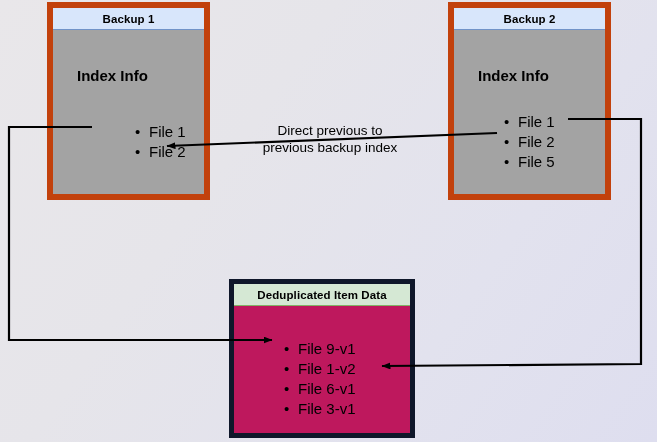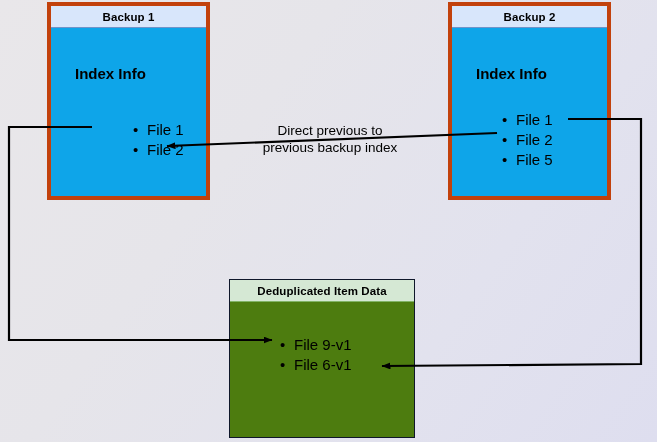--- a/index.html
+++ b/index.html
@@ -16,26 +16,26 @@
   }
   #canvas {
     position: absolute;
     left: 0; top: 0;
     width: 657px;
     height: 442px;
   }
   .box {
     position: absolute;
     box-sizing: border-box;
-    border: 4px solid #c2410c;
-    background: #0ea5e9;
+    border: 6px solid #c2410c;
+    background: #a3a3a3;
   }
   .box.green {
-    border: 1px solid #0f172a;
-    background: #4d7c0f;
+    border: 5px solid #0f172a;
+    background: #be185d;
     text-align: center;
   }
   .box-header {
     box-sizing: border-box;
     width: 100%;
     height: 22px;
     background: #d8e6fb;
     border-bottom: 1px solid #7193c8;
     font-size: 11.5px;
     font-weight: bold;
@@ -123,21 +123,23 @@
         <li>File 5</li>
       </ul>
     </div>
   </div>
 
   <div class="box green" style="left:229px; top:279px; width:186px; height:159px;">
     <div class="box-header">Deduplicated Item Data</div>
     <div class="box-body" style="height:135px;">
       <ul class="bullet-list" style="left:48px; top:33px;">
         <li>File 9-v1</li>
+        <li>File 1-v2</li>
         <li>File 6-v1</li>
+        <li>File 3-v1</li>
       </ul>
     </div>
   </div>
 
   <div class="edge-label" style="left:256px; top:122px; width:148px;">
     <div>Direct previous to</div>
     <div>previous backup index</div>
   </div>
 
   <svg class="connectors" viewBox="0 0 657 442">

